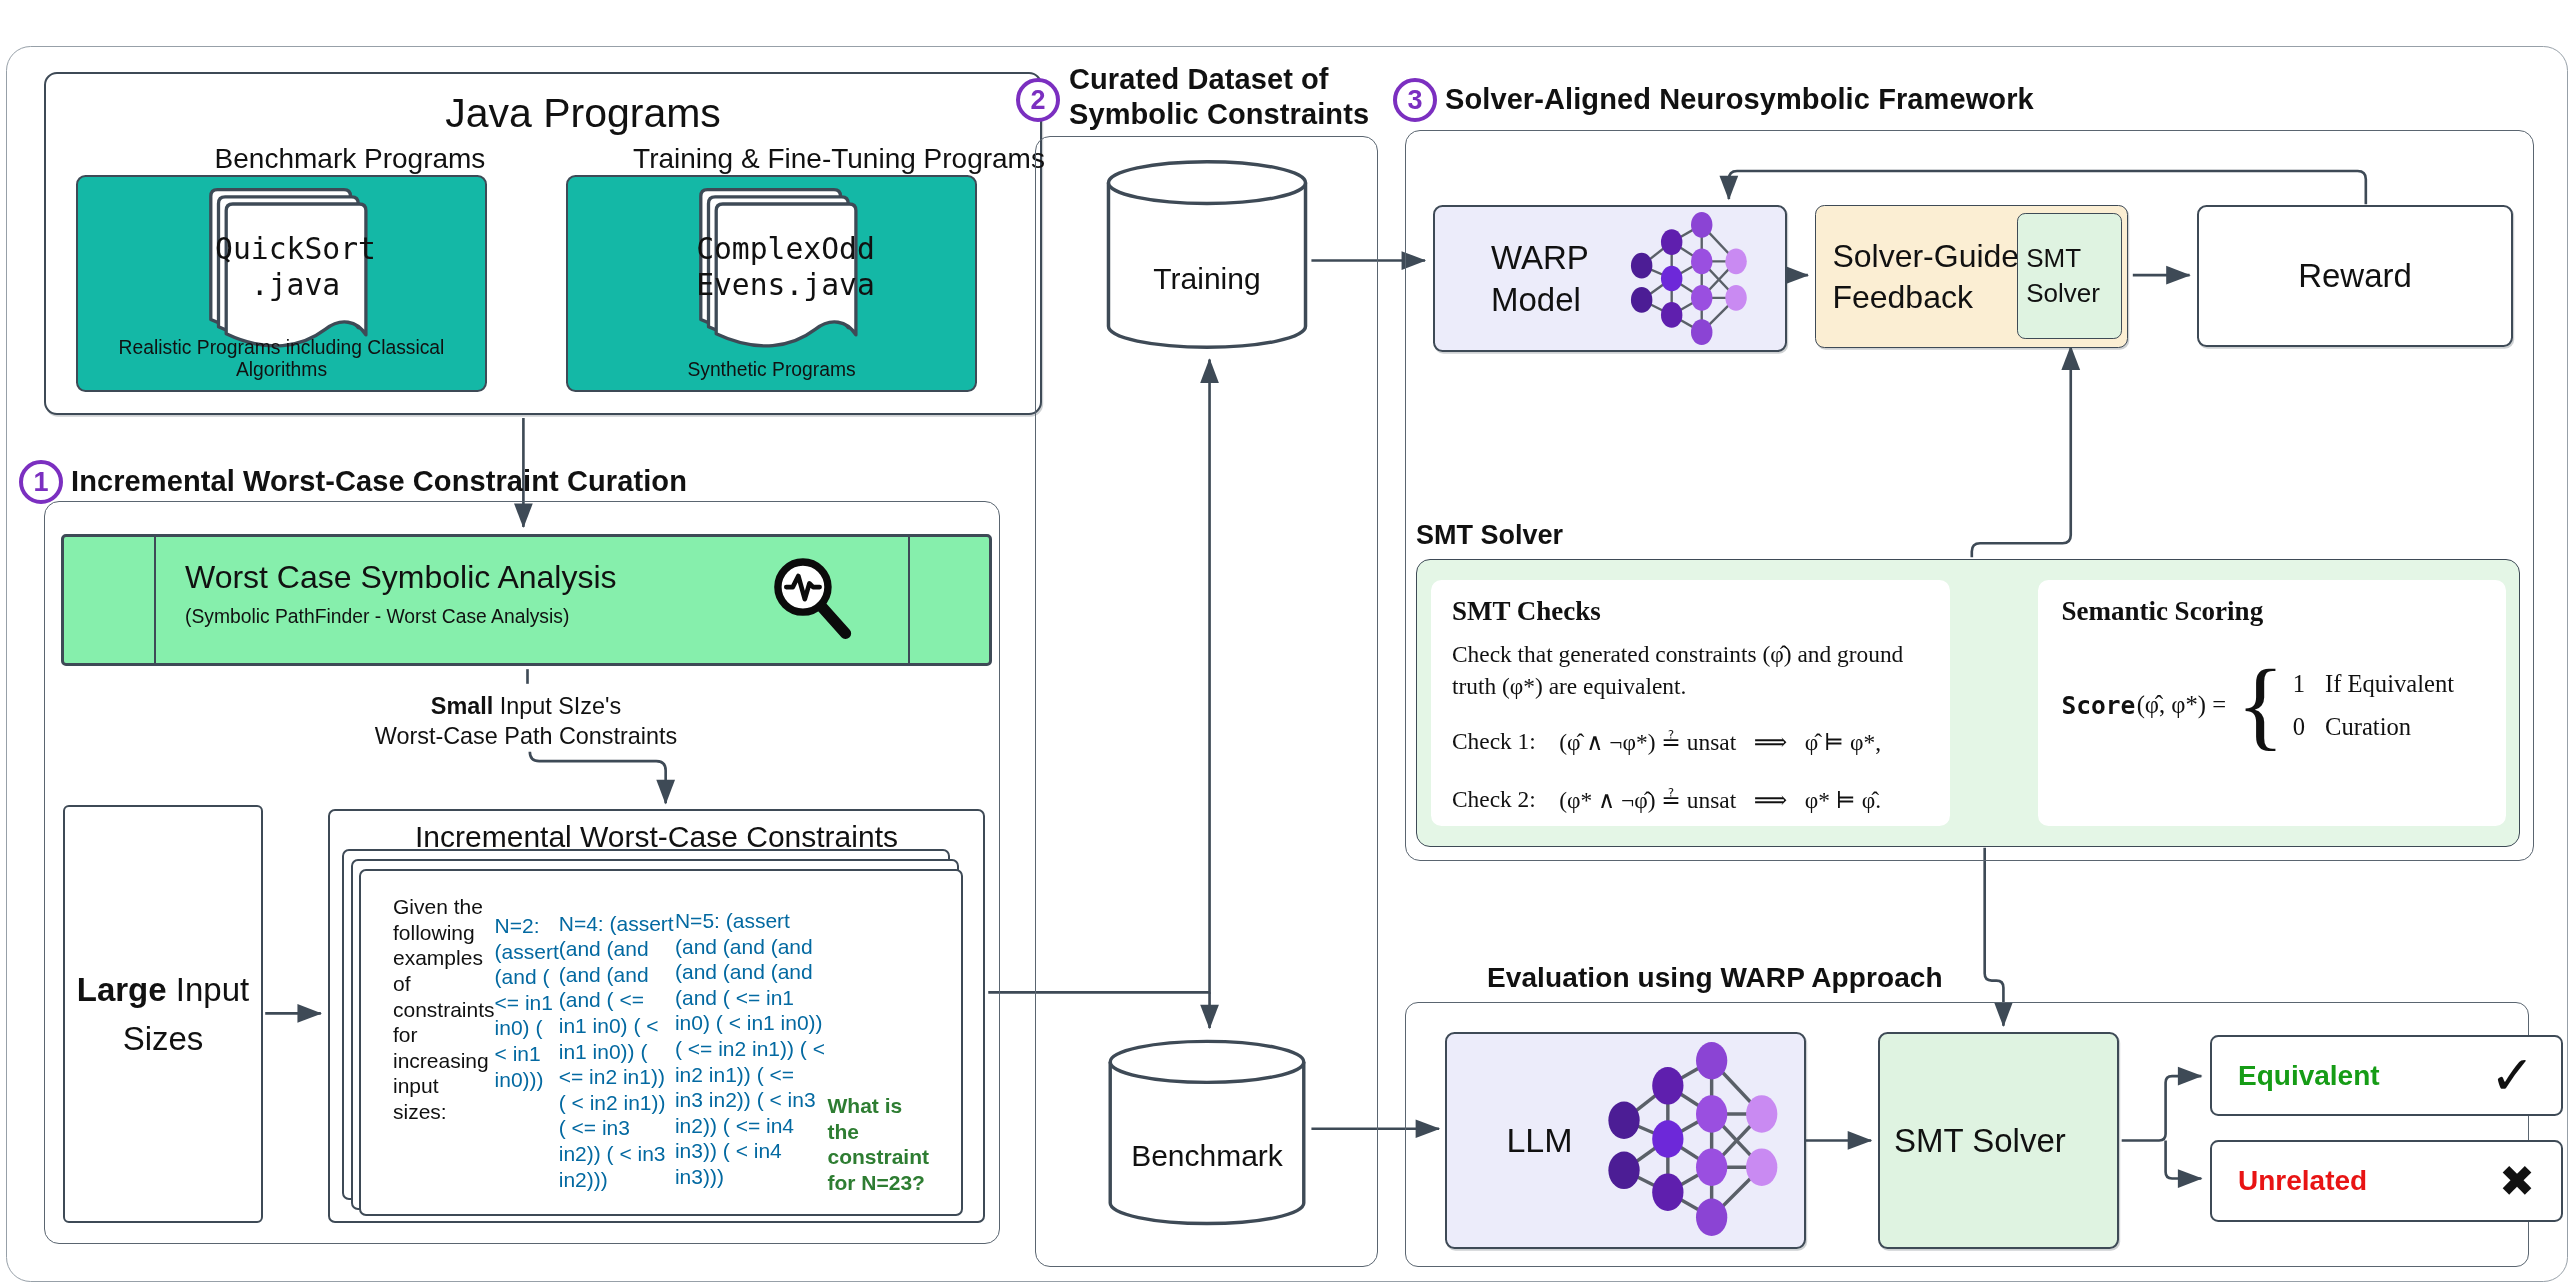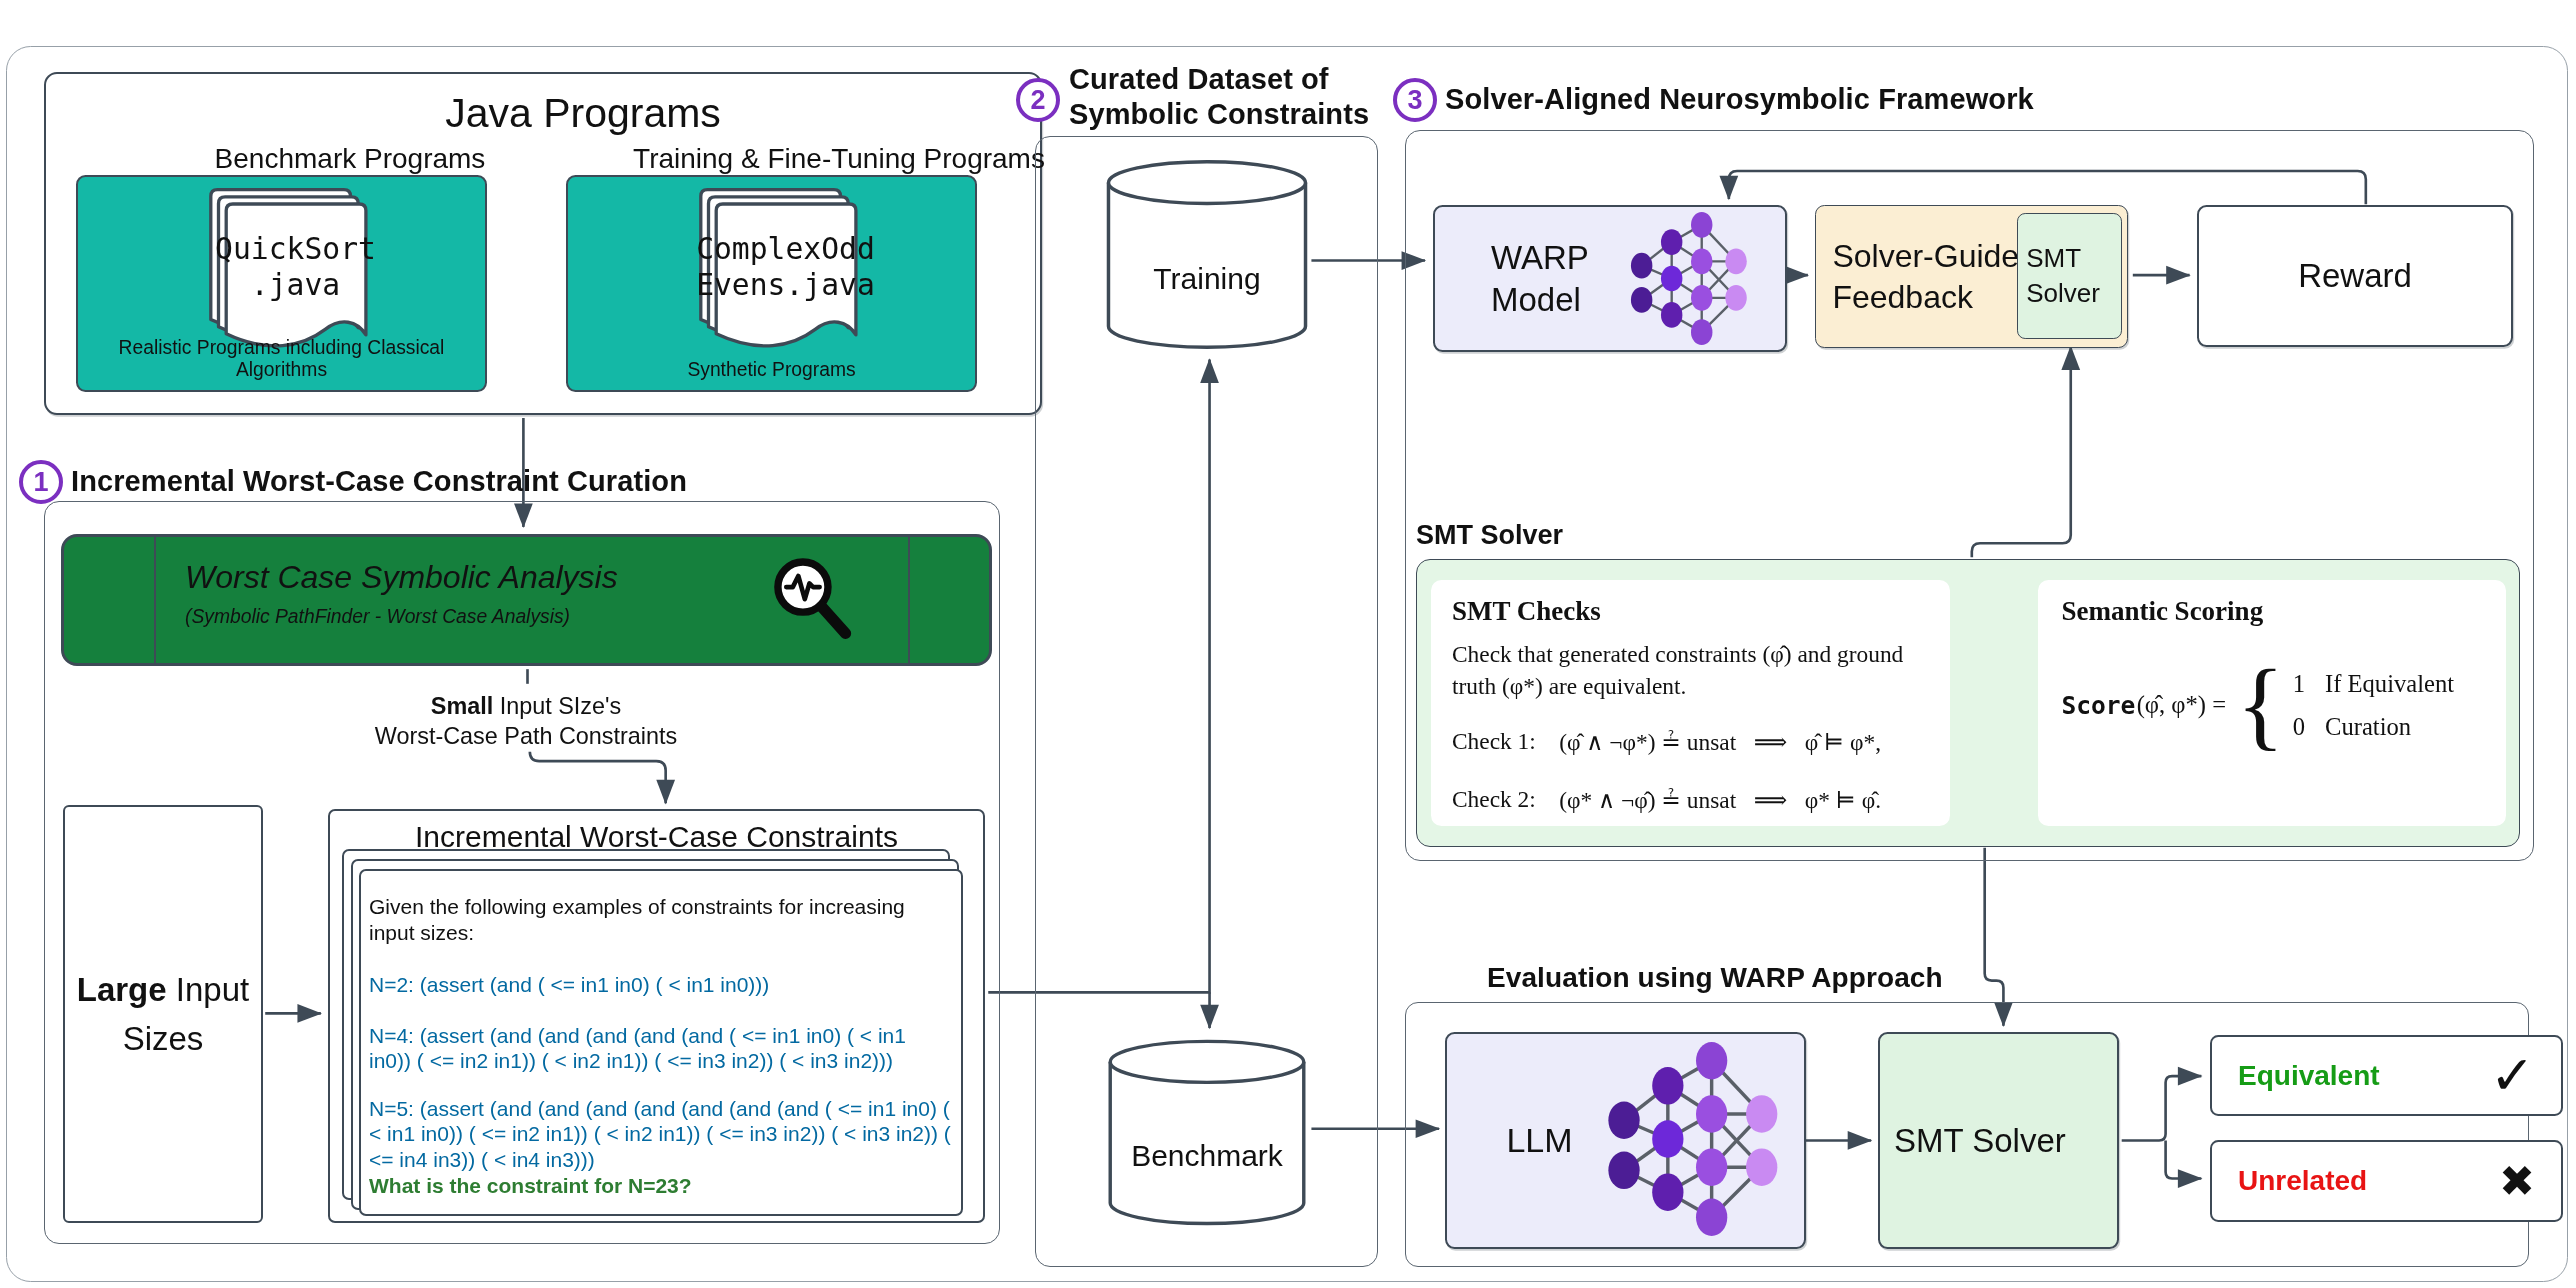--- a/index.html
+++ b/index.html
@@ -19,21 +19,21 @@
   .sec-title{position:absolute;font-weight:bold;font-size:29px;letter-spacing:0.1px;}
   .num-circle{position:absolute;width:36px;height:36px;border:4.7px solid #7b2fc0;border-radius:50%;
               color:#7b2fc0;font-weight:bold;font-size:27px;display:flex;align-items:center;justify-content:center;background:#fff;}
   
   .java-title{position:absolute;width:100%;text-align:center;font-size:41px;}
   .file-label{position:absolute;text-align:center;font-size:28px;width:100%;}
   .file-box{position:absolute;border:2.3px solid #3e4a56;border-radius:9.4px;background:#14b8a6;}
   .file-caption{position:absolute;bottom:9.4px;width:100%;text-align:center;font-size:19.3px;}
   .doc-code{font-family:"DejaVu Sans Mono",monospace;font-size:54px;}
   
-  .analysis-box{position:absolute;border:3.5px solid #3e4a56;border-radius:16px;background:#15803d;font-style:italic;}
+  .analysis-box{position:absolute;border:3.5px solid #3e4a56;border-radius:5px;background:#86efac;}
   .vdiv{position:absolute;top:0;bottom:0;width:0;border-left:2.3px solid #3e4a56;}
   .analysis-title{position:absolute;font-size:32px;}
   .analysis-sub{position:absolute;font-size:19.3px;}
   .center-lbl{position:absolute;text-align:center;font-size:23.4px;line-height:30px;}
   .page{position:absolute;border:2.3px solid #3e4a56;border-radius:7px;background:#fff;}
   .constraint-text{font-size:21px;line-height:1.22;}
   .purple{color:#0369a1;font-weight:500;}
   .greenq{color:#2e7d32;font-weight:bold;}
   
   .cyl-label{position:absolute;width:100%;text-align:center;font-size:30px;}
@@ -134,21 +134,21 @@
 
   <div class="node-box" style="left:63px;top:805px;width:196px;height:414px;border-radius:5.9px;display:flex;align-items:center;justify-content:center;text-align:center;font-size:33px;line-height:49px;box-shadow:none;">
     <div><b>Large</b><span> Input</span><br>
     <span>Sizes</span></div>
   </div>
 
   <div class="node-box" style="left:328px;top:809px;width:653px;height:410px;border-radius:7px;box-shadow:none;">
     <div style="position:absolute;top:9.4px;width:100%;text-align:center;font-size:30px;">Incremental Worst-Case Constraints</div>
     <div class="page" style="left:12.3px;top:38px;width:604px;height:347px;"></div>
     <div class="page" style="left:20.5px;top:48px;width:604px;height:347px;"></div>
-    <div class="page" style="left:29px;top:58px;width:604px;height:347px;display:flex;flex-direction:column;padding:15px 8px;box-sizing:border-box;">
+    <div class="page" style="left:29px;top:58px;width:604px;height:347px;display:flex;flex-direction:row;padding:15px 32px;box-sizing:border-box;">
       <div class="constraint-text" style="margin-top:8.2px;">Given the following examples of constraints for increasing input sizes:</div>
       <div class="constraint-text purple" style="margin-top:27px;">N=2: (assert (and ( &lt;= in1 in0) ( &lt; in1 in0)))</div>
       <div class="constraint-text purple" style="margin-top:24.6px;">N=4: (assert (and (and (and (and (and ( &lt;= in1 in0) ( &lt; in1 in0)) ( &lt;= in2 in1)) ( &lt; in2 in1)) ( &lt;= in3 in2)) ( &lt; in3 in2)))</div>
       <div class="constraint-text purple" style="margin-top:22px;">N=5: (assert (and (and (and (and (and (and (and ( &lt;= in1 in0) ( &lt; in1 in0)) ( &lt;= in2 in1)) ( &lt; in2 in1)) ( &lt;= in3 in2)) ( &lt; in3 in2)) ( &lt;= in4 in3)) ( &lt; in4 in3)))</div>
       <div class="constraint-text greenq" style="margin-top:auto;margin-bottom:3.5px;">What is the constraint for N=23?</div>
     </div>
   </div>
 
   <div class="num-circle" style="left:1016px;top:78px;">2</div>
   <div class="sec-title" style="left:1069px;top:63px;">Curated Dataset of</div>

